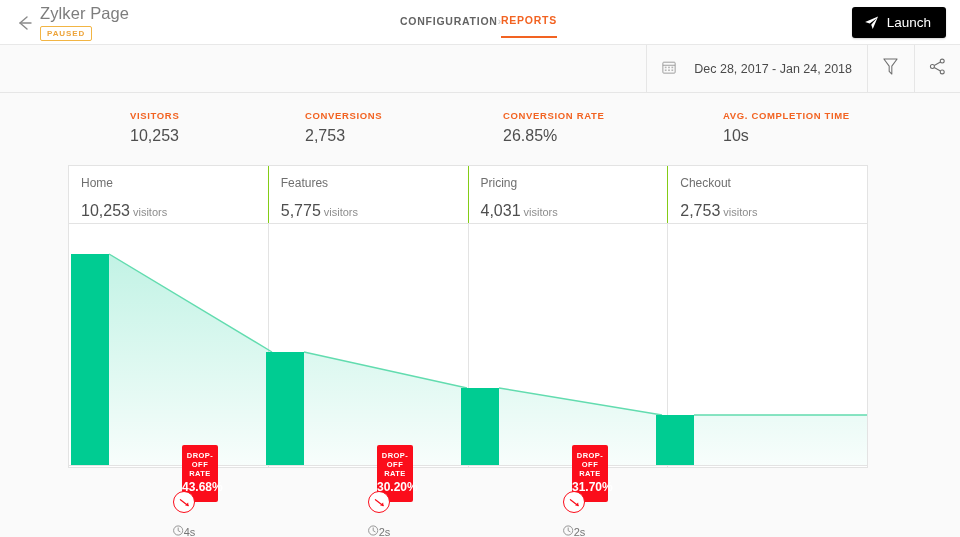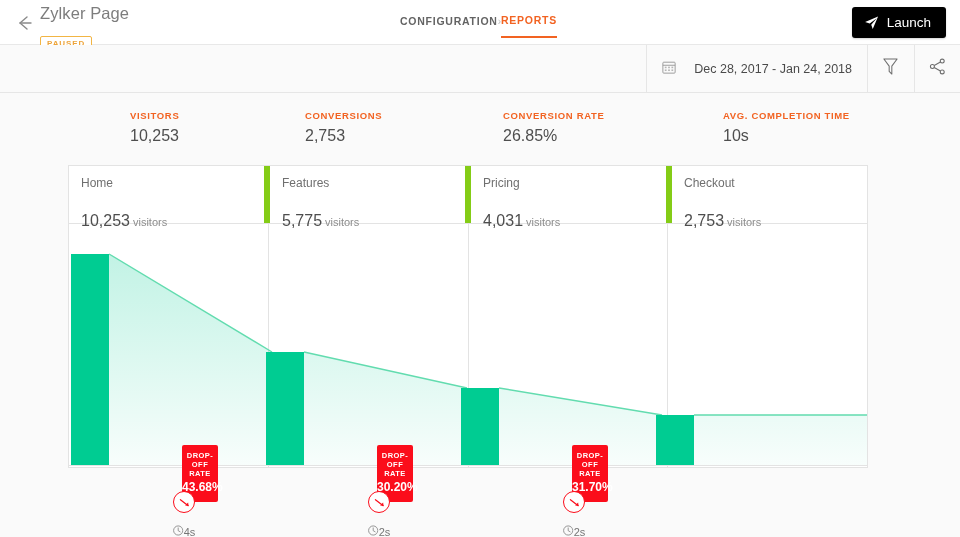--- a/index.html
+++ b/index.html
@@ -21,21 +21,21 @@
     color: #8a8a8a; cursor: pointer;
   }
   .page-title {
     position: absolute; left: 40px; top: 4px;
     font-size: 16.5px; color: #7d7d7d; font-weight: 400; letter-spacing: .1px;
   }
   .paused-badge {
     position: absolute; left: 40px; top: 26px;
     border: 1px solid #f2b544; color: #eda43a;
     font-size: 8px; font-weight: bold; letter-spacing: .9px;
-    padding: 2px 6px 2px 6px; border-radius: 2px; background: #fff; margin-top: 10px;
+    padding: 2px 6px 2px 6px; border-radius: 2px; background: #fff;
   }
   .breadcrumb {
     position: absolute; left: 400px; top: 14px;
     display: flex; align-items: center; 
   }
   .crumb {
     font-size: 10.5px; font-weight: bold; letter-spacing: .75px;
     color: #636363; cursor: pointer; padding-bottom: 10px;
   }
   .crumb-sep { color: #c0c0c0; font-size: 10px; padding-bottom: 10px; }
@@ -85,25 +85,25 @@
     position: absolute; left: 68px; top: 165px;
     width: 800px; height: 303px;
     background: #ffffff; border: 1px solid #e3e3e3;
   }
   .steps-head {
     position: relative; height: 58px; border-bottom: 1px solid #e3e3e3;
     display: flex;
   }
   .step-head {
     flex: 1 1 0; padding: 10px 0 0 12px;
-    border-right: 6px solid #84cc16;
+    border-right: 1px solid #84cc16;
   }
   .step-head:last-child { border-right: none; }
   .step-name { font-size: 12px; color: #6f6f6f; }
-  .step-count { margin-top: 22px; color: #4e4e4e; }
+  .step-count { margin-top: 12px; color: #4e4e4e; }
   .step-count .num { font-size: 16px; }
   .step-count .unit { font-size: 11px; color: #8d8d8d; margin-left: 3px; }
 
   .plot { position: relative; height: 244px; }
   .plot-cols { position: absolute; inset: 0; display: flex; }
   .plot-col { flex: 1 1 0; border-right: 1px solid #e3e3e3; }
   .plot-col:last-child { border-right: none; }
   .plot svg { position: absolute; left: 0; top: 0; }
 
   

